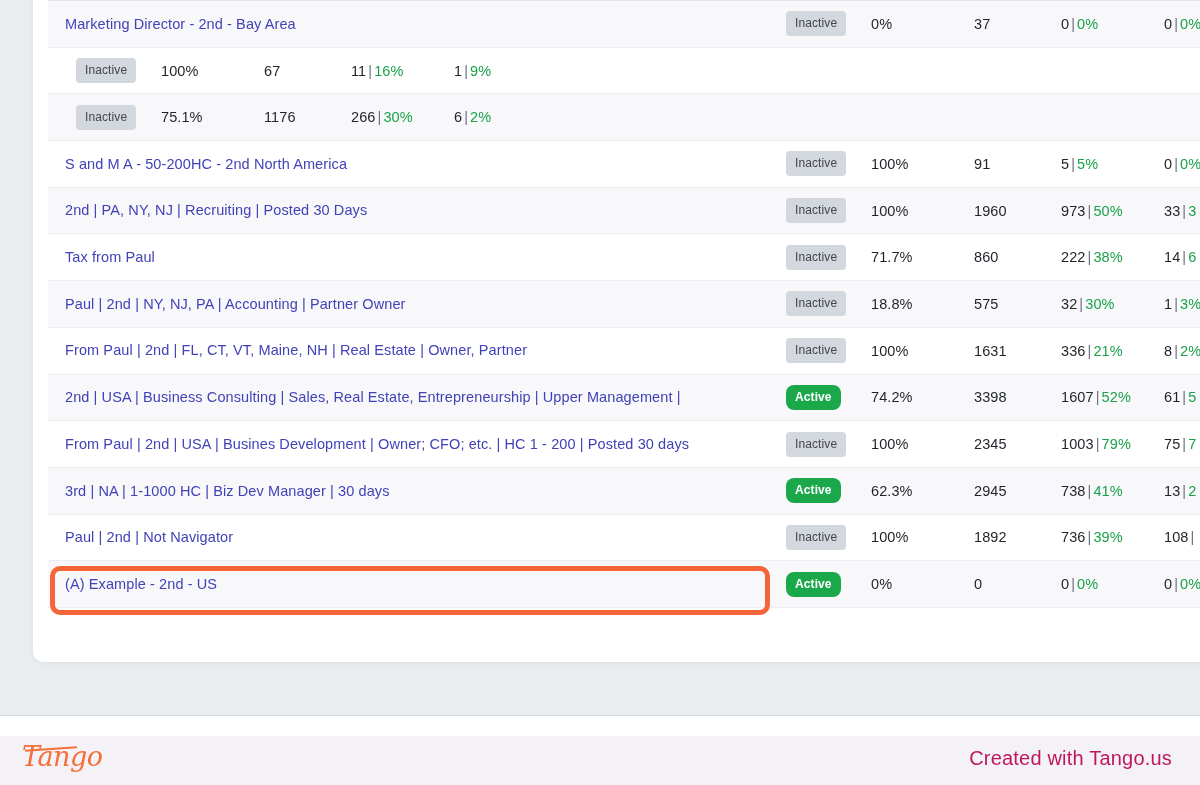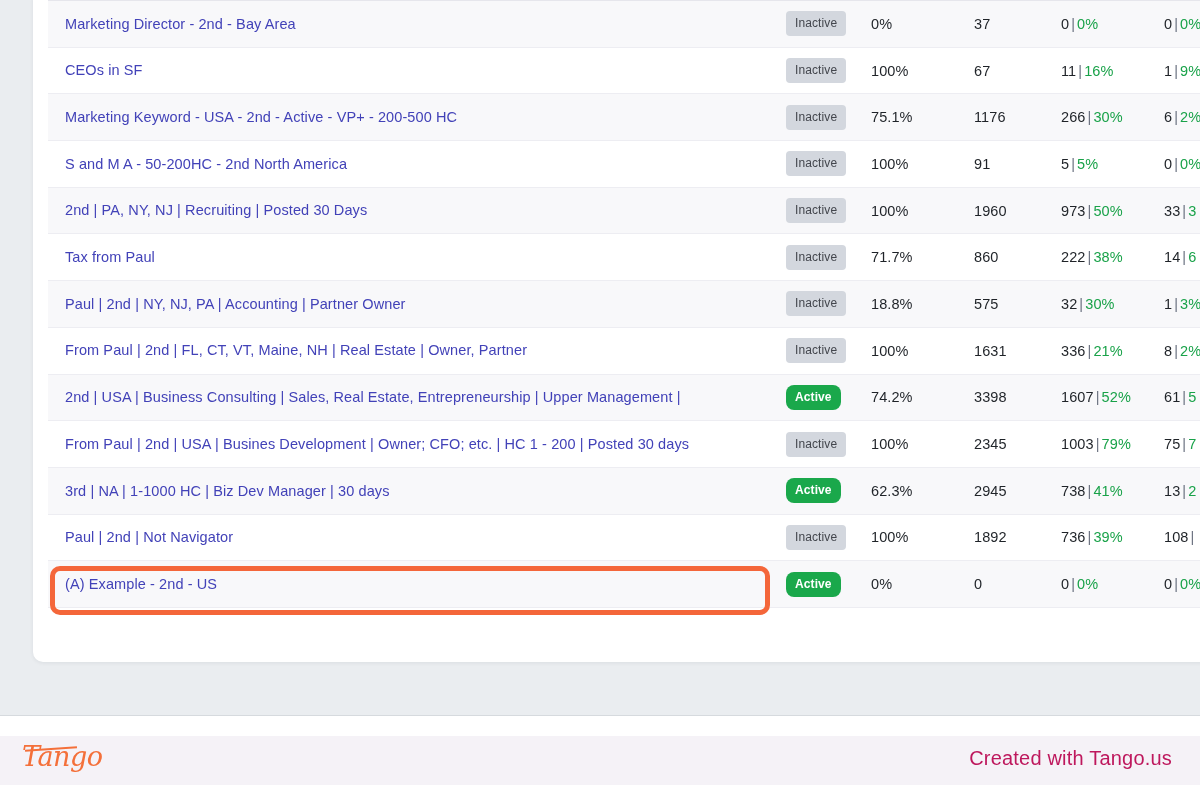--- a/index.html
+++ b/index.html
@@ -150,29 +150,27 @@
     <div id="table-wrap">
         <div class="row striped">
           <div class="c-name"><a>Marketing Director - 2nd - Bay Area</a></div>
           <div class="c-status"><span class="badge inactive">Inactive</span></div>
           <div class="c-pct"><span class="num">0%</span></div>
           <div class="c-count"><span class="num">37</span></div>
           <div class="c-pair1"><span class="num"><span>0</span><span class="sep">|</span><span class="g">0%</span></span></div>
           <div class="c-pair2"><span class="num"><span>0</span><span class="sep">|</span><span class="g">0%</span></span></div>
         </div>
         <div class="row">
-          <div class="c-name"><a>CEOs in SF</a></div>
           <div class="c-status"><span class="badge inactive">Inactive</span></div>
           <div class="c-pct"><span class="num">100%</span></div>
           <div class="c-count"><span class="num">67</span></div>
           <div class="c-pair1"><span class="num"><span>11</span><span class="sep">|</span><span class="g">16%</span></span></div>
           <div class="c-pair2"><span class="num"><span>1</span><span class="sep">|</span><span class="g">9%</span></span></div>
         </div>
         <div class="row striped">
-          <div class="c-name"><a>Marketing Keyword - USA - 2nd - Active - VP+ - 200-500 HC</a></div>
           <div class="c-status"><span class="badge inactive">Inactive</span></div>
           <div class="c-pct"><span class="num">75.1%</span></div>
           <div class="c-count"><span class="num">1176</span></div>
           <div class="c-pair1"><span class="num"><span>266</span><span class="sep">|</span><span class="g">30%</span></span></div>
           <div class="c-pair2"><span class="num"><span>6</span><span class="sep">|</span><span class="g">2%</span></span></div>
         </div>
         <div class="row">
           <div class="c-name"><a>S and M A - 50-200HC - 2nd North America</a></div>
           <div class="c-status"><span class="badge inactive">Inactive</span></div>
           <div class="c-pct"><span class="num">100%</span></div>

